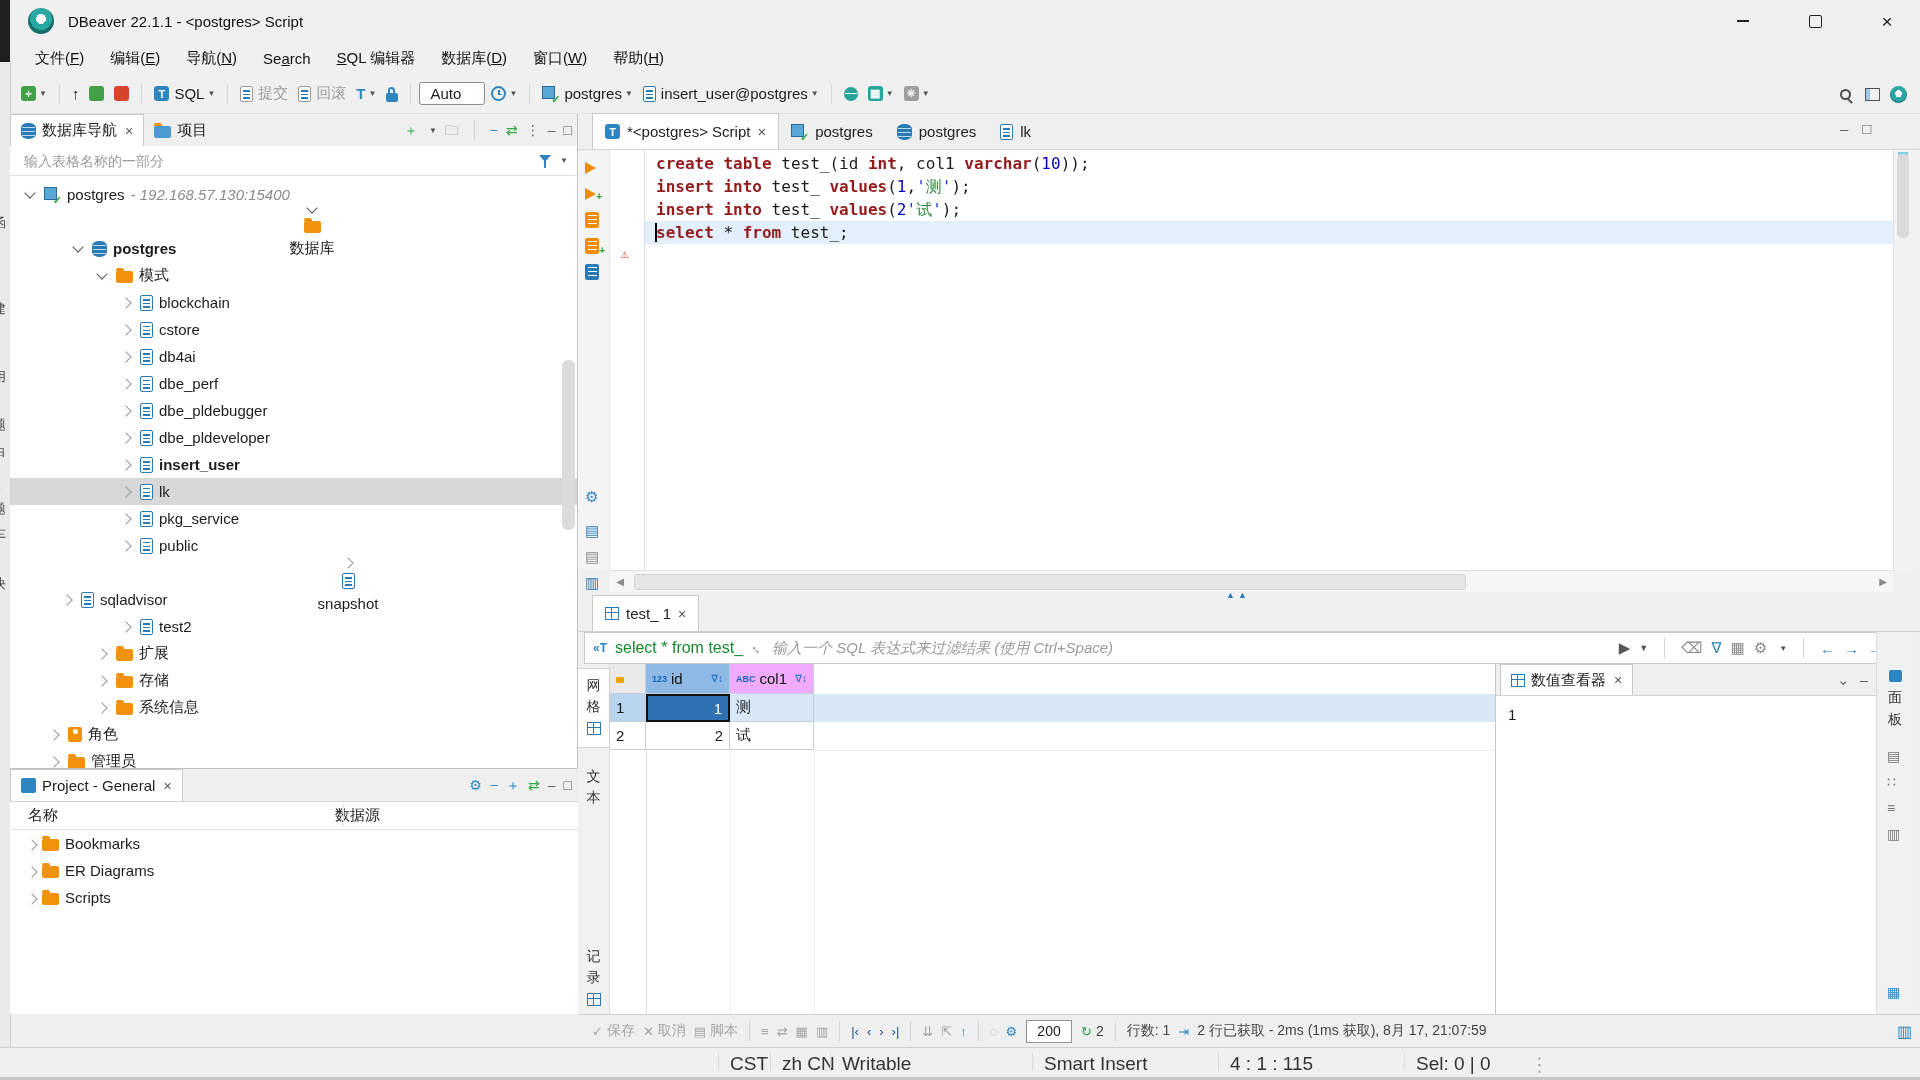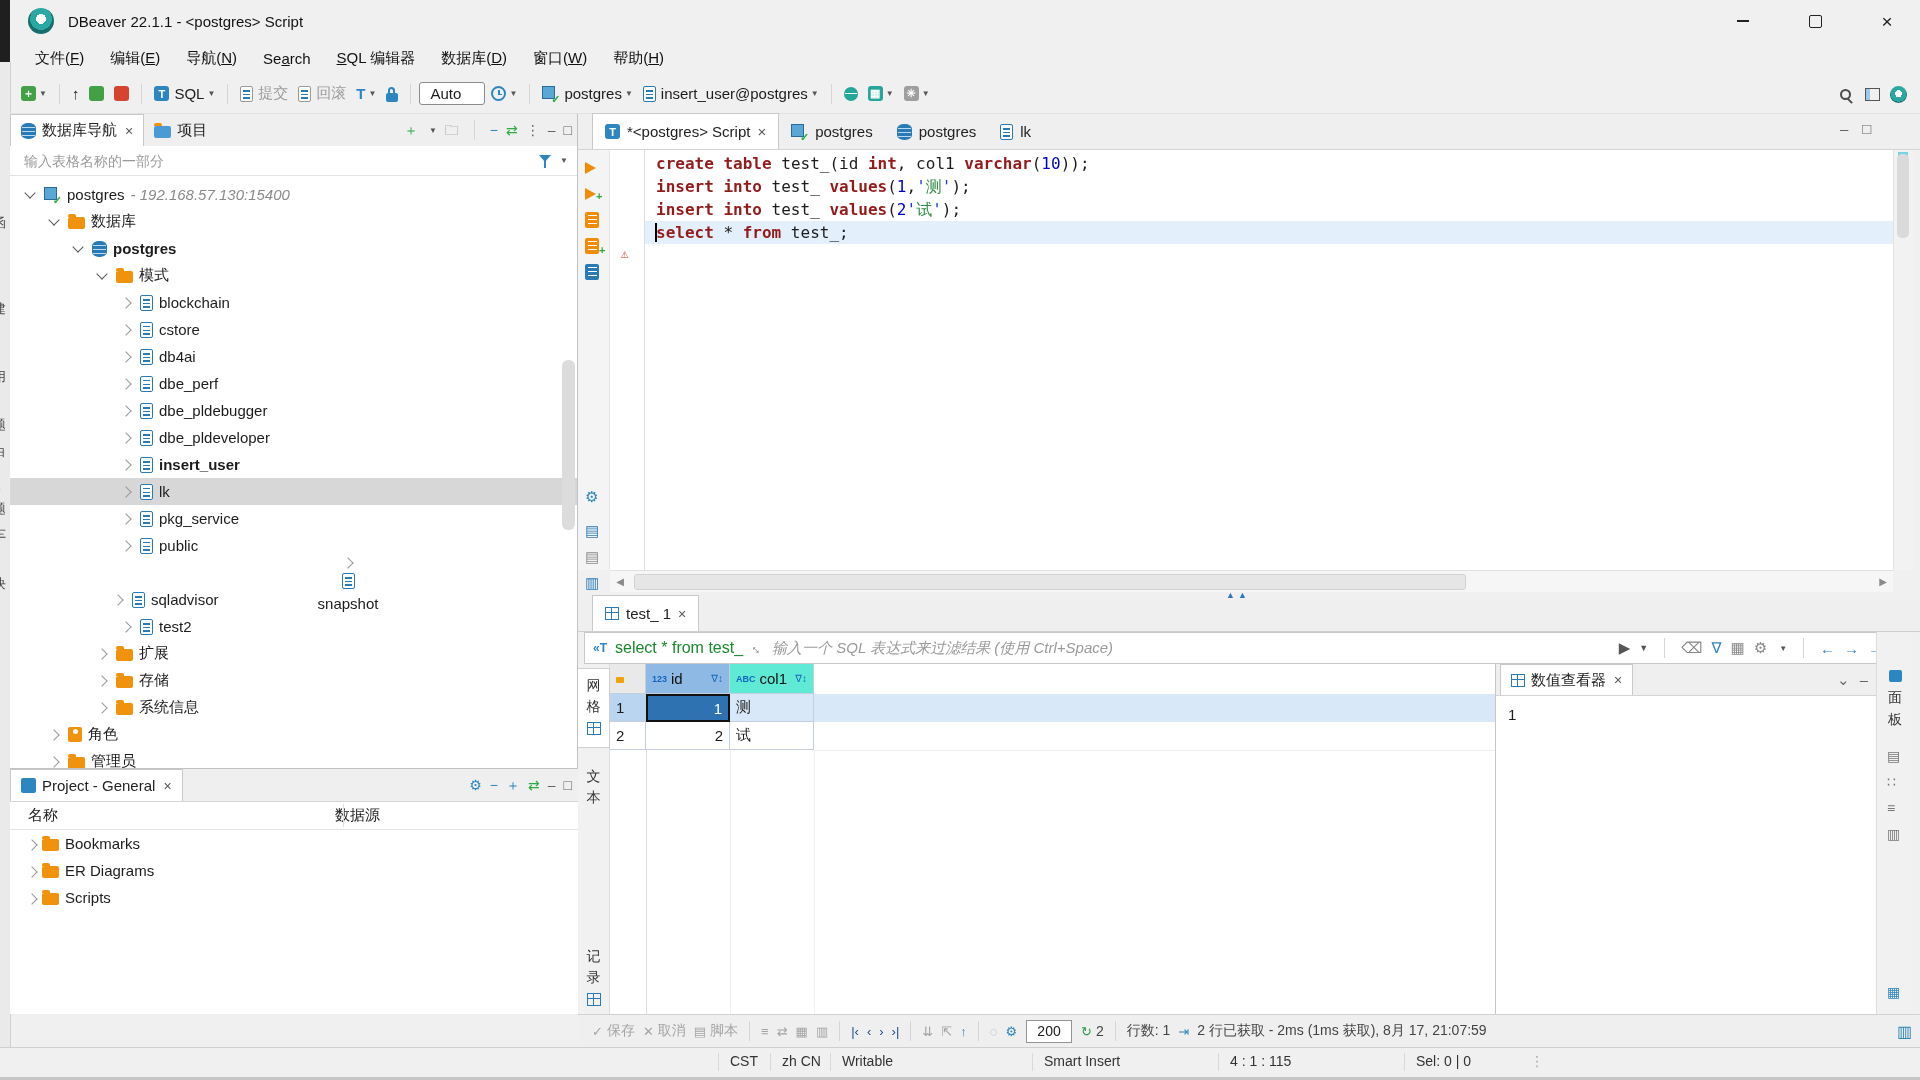--- a/index.html
+++ b/index.html
@@ -147,21 +147,21 @@
   #vv-acts{margin-left:auto;display:flex;gap:10px;padding-right:8px;color:#666;}
   #right-strip{left:1876px;top:632px;width:37px;height:382px;background:#f1f1f1;border-left:1px solid #ddd;box-sizing:border-box;}
   #right-strip .ri{position:absolute;left:10px;color:#777;font-size:14px;}
   
   #res-toolbar{left:578px;top:1014px;width:1342px;height:33px;background:#efefef;border-top:1px solid #d2d2d2;display:flex;align-items:center;box-sizing:border-box;padding-left:10px;font-size:14px;}
   .bt-item{display:flex;align-items:center;gap:4px;margin:0 4px;color:#444;}
   .bt-item.dis{color:#a4a4a4;}
   .bt-g{font-size:13px;line-height:1;}
   #fetch-box{background:#fff;border:1px solid #949494;width:44px;height:21px;display:flex;align-items:center;justify-content:center;margin:0 5px;}
   #paste-ico{position:absolute;right:8px;color:#2e86c1;font-size:16px;}
-  #statusbar{left:0;top:1047px;width:1920px;height:30px;background:#f0f0f0;border-top:1px solid #cfcfcf;box-sizing:border-box;font-size:14px;color:#333;}
+  #statusbar{left:0;top:1047px;width:1920px;height:30px;background:#f0f0f0;border-top:1px solid #cfcfcf;box-sizing:border-box;font-size:19px;color:#333;}
   #statusbar .sf{position:absolute;top:5px;}
   #statusbar .sv{position:absolute;top:5px;width:1px;height:18px;background:#d9d9d9;}
   #bottom-edge{left:0;top:1077px;width:1920px;height:3px;background:#c6c6c6;}
 </style>
 </head>
 <body>
 
 <div class="abs" id="dark-corner"></div>
 <div class="abs" id="left-strip">
     <span style="top: 152px;">函</span>
@@ -312,21 +312,21 @@
 </div>
 <div class="abs" id="nav-tree" style="padding-top: 5px;">
     <div class="trow" style="padding-left: 12px;">
       <span class="tg">
         <span class="chev e"></span>
       </span>
       <span class="ic i-conn"></span>
       <span class="lab">postgres</span>
       <span class="sfx"> - 192.168.57.130:15400</span>
     </div>
-    <div class="trow" style="padding-left: 36px;">
+    <div class="trow" style="padding-left: 36px; flex-direction: column;">
       <span class="tg">
         <span class="chev e"></span>
       </span>
       <span class="ic i-folder"></span>
       <span class="lab">数据库</span>
     </div>
     <div class="trow" style="padding-left: 60px;">
       <span class="tg">
         <span class="chev e"></span>
       </span>
@@ -410,21 +410,21 @@
       <span class="ic i-doc"></span>
       <span class="lab">public</span>
     </div>
     <div class="trow" style="padding-left: 108px; flex-direction: column;">
       <span class="tg">
         <span class="chev c"></span>
       </span>
       <span class="ic i-doc"></span>
       <span class="lab">snapshot</span>
     </div>
-    <div class="trow" style="padding-left: 100px;">
+    <div class="trow" style="padding-left: 49px;">
       <span class="tg">
         <span class="chev c"></span>
       </span>
       <span class="ic i-doc"></span>
       <span class="lab">sqladvisor</span>
     </div>
     <div class="trow" style="padding-left: 108px;">
       <span class="tg">
         <span class="chev c"></span>
       </span>
@@ -614,21 +614,21 @@
   </div>
 <div class="abs" id="grid">
     <div class="gcell" style="left: 0px; top: 0px; width: 36px; height: 30px; background: rgb(233, 233, 233);">
       <span style="width: 8px; height: 6px; background: rgb(240, 162, 12); border-radius: 1px; position: relative; margin-top: 3px;"></span>
     </div>
     <div class="gcell ghead" style="left: 36px; top: 0px; width: 84px; height: 30px; background: rgb(141, 185, 228);">
       <span class="badge">123</span>
       <span>id</span>
       <span class="sorter">∇↕</span>
     </div>
-    <div class="gcell ghead" style="left: 120px; top: 0px; width: 84px; height: 30px; background: #5eead4;">
+    <div class="gcell ghead" style="left: 120px; top: 0px; width: 84px; height: 30px; background: #f0abfc;">
       <span class="badge">ABC</span>
       <span>col1</span>
       <span class="sorter">∇↕</span>
     </div>
     <div class="gcell" style="left: 0px; top: 30px; width: 36px; height: 28px; background: rgb(185, 213, 240);">
       <span>1</span>
     </div>
     <div class="gcell" style="left: 36px; top: 30px; width: 84px; height: 28px; justify-content: flex-end; background: rgb(47, 114, 178); color: rgb(255, 255, 255); border: 2px solid rgb(17, 17, 17);">
       <span>1</span>
     </div>

